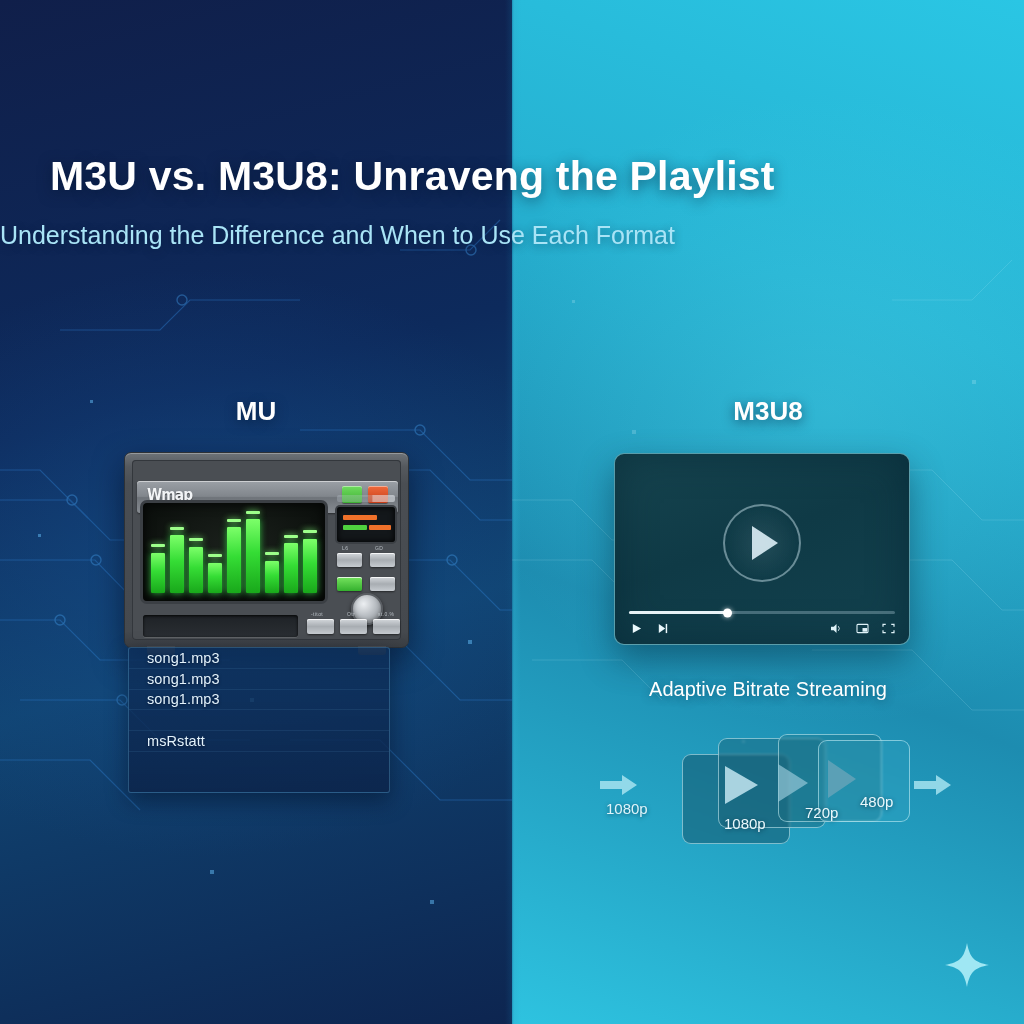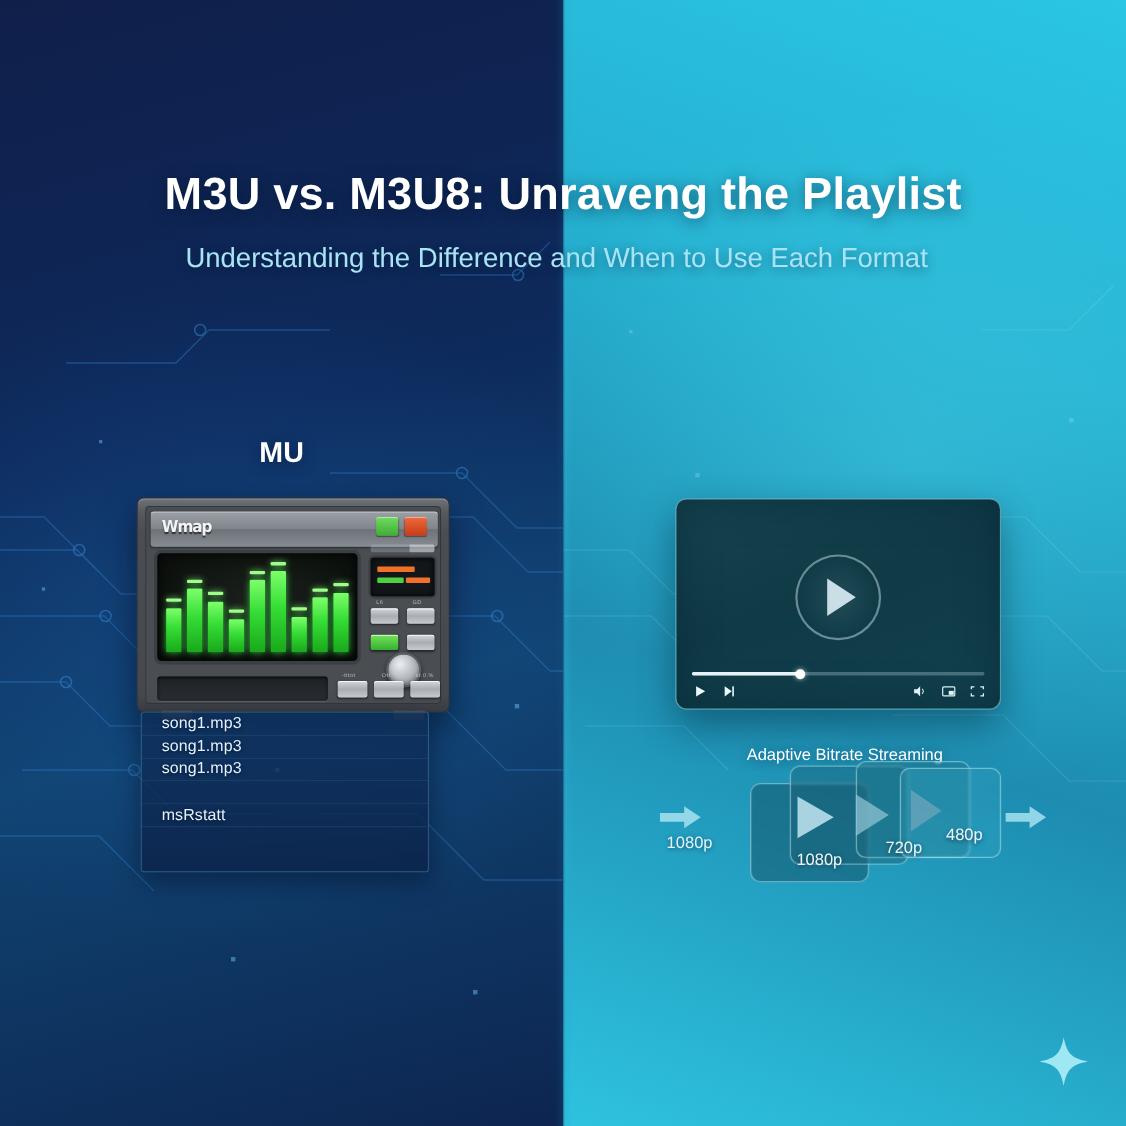--- a/index.html
+++ b/index.html
@@ -26,21 +26,21 @@
     position:absolute;left:505px;top:0;width:16px;height:1024px;
     background:linear-gradient(90deg,rgba(16,54,104,0) 0%,rgba(18,80,128,.35) 45%,rgba(46,170,205,.35) 55%,rgba(46,190,220,0) 100%);
   }
 
   
   .circuit{position:absolute;top:0;height:1024px;pointer-events:none;}
   .circuit.l{left:0;width:512px;opacity:.55;}
   .circuit.r{left:512px;width:512px;opacity:.35;}
 
   
-  .header{position:absolute;left:0;top:150px;width:1024px;text-align:center;}
+  .header{position:absolute;left:0;top:150px;width:1024px;text-align:left;}
   .title{
     color:#ffffff;font-weight:bold;font-size:41px;line-height:1.28;
     letter-spacing:.2px;text-shadow:0 3px 14px rgba(0,20,45,.55);
     padding:0 50px;margin:0;
   }
   .subtitle{
     margin:18px 12px 0 0;color:#a9e4f6;font-size:25px;line-height:1.2;
     text-shadow:0 2px 10px rgba(0,25,50,.45);font-weight:400;
   }
 
@@ -56,21 +56,21 @@
   .player{
     position:absolute;left:124px;top:452px;width:285px;height:196px;
     border-radius:7px;
     background:linear-gradient(180deg,#6e7378 0%,#55595e 7%,#4a4e53 16%,#45494e 92%,#3a3e43 100%);
     box-shadow:0 12px 30px rgba(0,10,30,.55), inset 0 1px 0 rgba(255,255,255,.28);
     border:1px solid #2d3136;
   }
   .player-inner{position:absolute;inset:7px;border-radius:4px;background:#4a4e53;
     box-shadow:inset 0 0 0 1px #33373c;}
   .p-titlebar{
-    position:absolute;left:12px;top:12px;width:261px;height:32px;border-radius:3px;
+    position:absolute;left:12px;top:28px;width:261px;height:32px;border-radius:3px;
     background:linear-gradient(180deg,#9ba0a6 0%,#81868c 48%,#6e7379 52%,#878c92 100%);
     box-shadow:inset 0 1px 0 rgba(255,255,255,.5),0 1px 2px rgba(0,0,0,.45);
   }
   .p-logo{
     position:absolute;left:10px;top:5px;font-size:15px;font-weight:bold;color:#f2f4f6;
     letter-spacing:-1px;text-shadow:0 1px 1px rgba(0,0,0,.6);font-family:"DejaVu Sans",sans-serif;
     transform:scaleX(.92);transform-origin:left center;
   }
   .p-tbtn{position:absolute;top:5px;width:20px;height:17px;border-radius:2px;
     box-shadow:inset 0 1px 0 rgba(255,255,255,.45),0 1px 1px rgba(0,0,0,.4);}
@@ -165,23 +165,23 @@
   .v-knob{position:absolute;top:50%;width:9px;height:9px;margin-left:-4.5px;transform:translateY(-50%);
     border-radius:50%;background:#ffffff;box-shadow:0 0 5px rgba(255,255,255,.7);}
   .v-ctrls{position:absolute;left:14px;right:14px;bottom:8px;height:16px;
     display:flex;align-items:center;color:rgba(232,247,252,.9);}
   .v-ic{width:14px;height:14px;margin-right:12px;display:flex;align-items:center;justify-content:center;font-size:11px;}
   .v-right{margin-left:auto;display:flex;align-items:center;gap:12px;}
 
   
   .abr-title{
     position:absolute;left:512px;top:678px;width:512px;text-align:center;
-    font-size:15px;color:#ffffff;text-shadow:0 2px 10px rgba(0,40,65,.45);
-  }
-  .abr-stage{position:absolute;left:600px;top:688px;width:344px;height:120px;}
+    font-size:20px;color:#ffffff;text-shadow:0 2px 10px rgba(0,40,65,.45);
+  }
+  .abr-stage{position:absolute;left:600px;top:730px;width:344px;height:120px;}
   .abr-tile{
     position:absolute;border-radius:9px;border:1px solid rgba(210,245,252,.55);
     background:rgba(20,80,100,.30);backdrop-filter:blur(1px);
   }
   .abr-tri{
     position:absolute;width:0;height:0;
     border-top:19px solid transparent;border-bottom:19px solid transparent;
   }
   .abr-cap{position:absolute;font-size:15px;color:#eaf8fc;text-shadow:0 1px 4px rgba(0,30,50,.6);}
   .abr-arrow{position:absolute;top:44px;width:38px;height:22px;}
@@ -257,20 +257,21 @@
   </svg>
 
   <div class="header">
     <h1 class="title">
       <span>M3U vs. M3U8: Unraveng the Playlist</span><br>
     </h1>
     <p class="subtitle">Understanding the Difference and When to Use Each Format</p>
   </div>
 
   <div class="sec-label" id="lbl-left">MU</div>
+  <div class="sec-label" id="lbl-right">M3U8</div>
 
   <div class="player">
     <div class="player-inner"></div>
 
     <div class="p-titlebar">
       <div class="p-logo">Wmap</div>
       <div class="p-tbtn green"></div>
       <div class="p-tbtn red"></div>
     </div>
 

